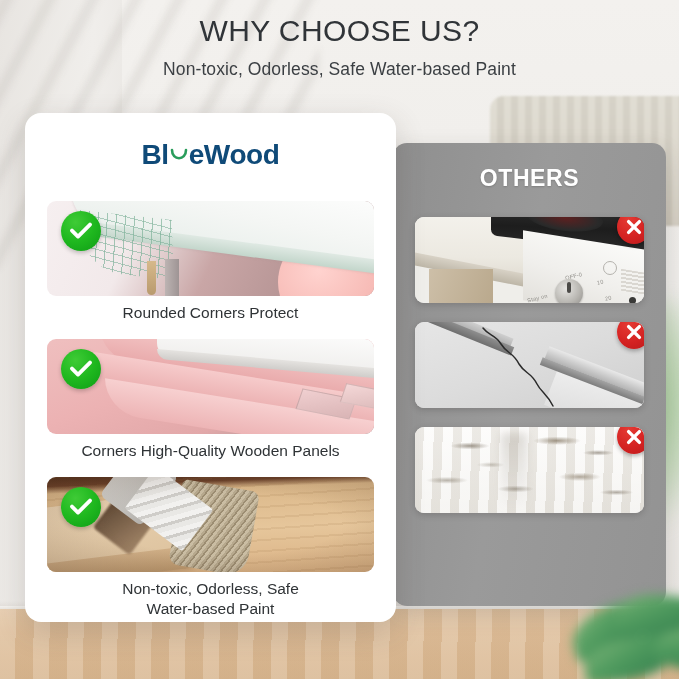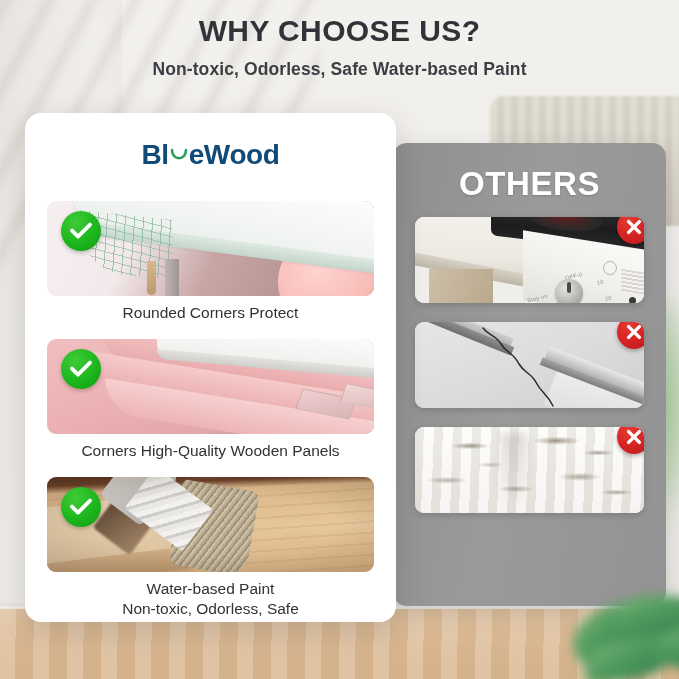--- a/index.html
+++ b/index.html
@@ -83,42 +83,42 @@
     background: linear-gradient(150deg, #7fb67a 0%, #4f9a5e 45%, #2f7a4b 100%);
     border-radius: 60% 12% 62% 12%;
   }
 
   
   .headline-wrap {
     position: absolute; left: 0; top: 14px; width: 679px;
     text-align: center; z-index: 20;
   }
   .headline {
-    font-size: 30px; font-weight: 700; letter-spacing: 0.4px;
+    font-size: 30px; font-weight: 400; letter-spacing: 0.4px;
     color: #303438;
   }
   .subhead {
     margin-top: 11px;
-    font-size: 17.5px; font-weight: 700; letter-spacing: .1px;
+    font-size: 17.5px; font-weight: 400; letter-spacing: .1px;
     color: #3b3f43;
   }
 
   
   .others-panel {
     position: absolute; left: 393px; top: 143px;
     width: 273px; height: 463px;
     background: linear-gradient(100deg, #8f8f8f 0%, #9a9a9a 45%, #939393 100%);
     border-radius: 14px;
     box-shadow: 0 8px 22px rgba(60,55,50,0.18);
     z-index: 22;
   }
   .others-title {
     position: absolute; left: 0; top: 22px; width: 100%;
     text-align: center;
-    color: #ffffff; font-size: 33px; font-weight: 700; letter-spacing: .6px;
+    color: #ffffff; font-size: 23px; font-weight: 700; letter-spacing: .6px;
     text-shadow: 0 1px 2px rgba(0,0,0,.18);
   }
   .others-list {
     position: absolute; left: 22px; top: 74px;
     width: 229px;
     display: flex; flex-direction: column; gap: 19px;
   }
   .other-card {
     position: relative;
     width: 229px; height: 86px;
@@ -576,22 +576,22 @@
             <div class="ferrule"></div>
             <div class="vign"></div>
           </div>
           <div class="badge-check">
             <svg width="22" height="18" viewBox="0 0 22 18" aria-hidden="true">
               <path d="M2 8.6 L8 14.6 L20 2.6" stroke="#ffffff" stroke-width="3.8" fill="none" stroke-linecap="round" stroke-linejoin="round"></path>
             </svg>
           </div>
         </div>
         <div class="bw-caption">
+          <div>Non-toxic, Odorless, Safe</div>
           <div>Water-based Paint</div>
-          <div>Non-toxic, Odorless, Safe</div>
         </div>
       </div>
 
     </div>
   </div>
 
   <div class="plant" style="left:560px; top:596px; width:130px; height:90px;">
     <div class="leaf" style="left:10px; top:10px; width:86px; height:46px; transform:rotate(-18deg);"></div>
     <div class="leaf" style="left:56px; top:-2px; width:78px; height:44px; transform:rotate(8deg);"></div>
     <div class="leaf" style="left:24px; top:42px; width:92px; height:42px; transform:rotate(-6deg);"></div>

